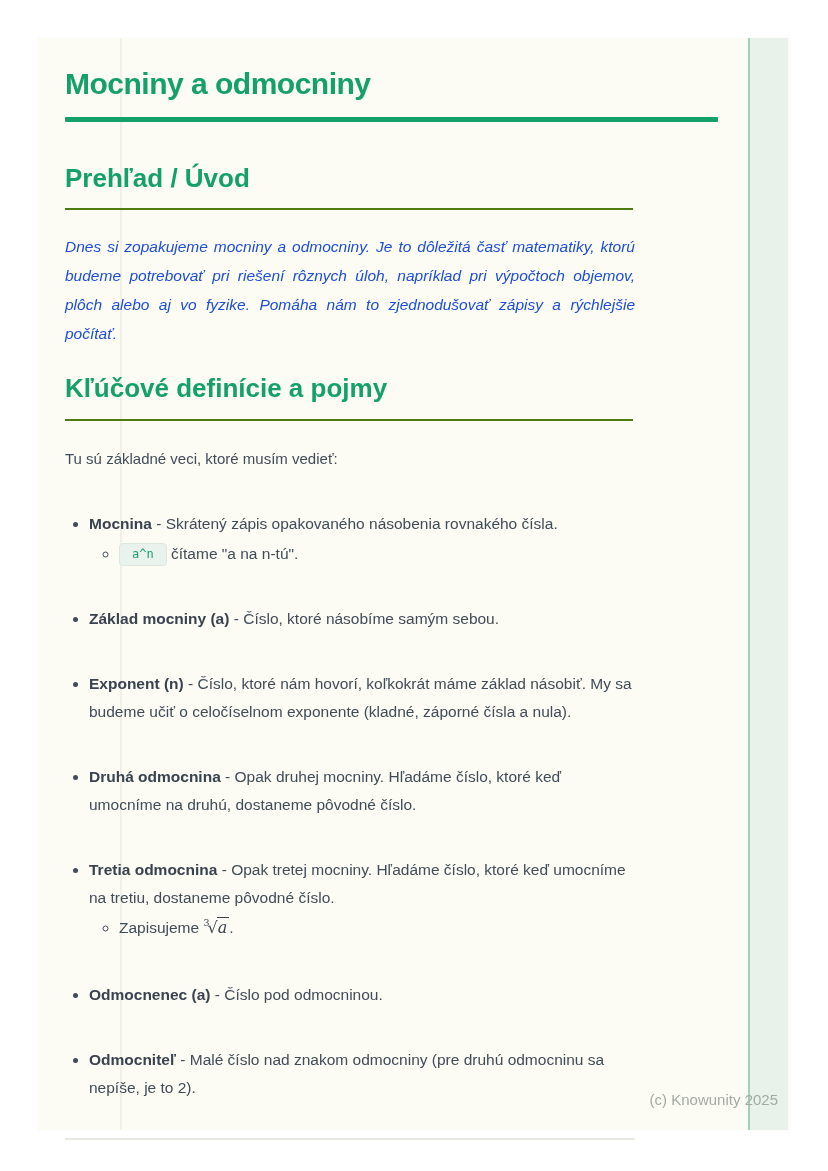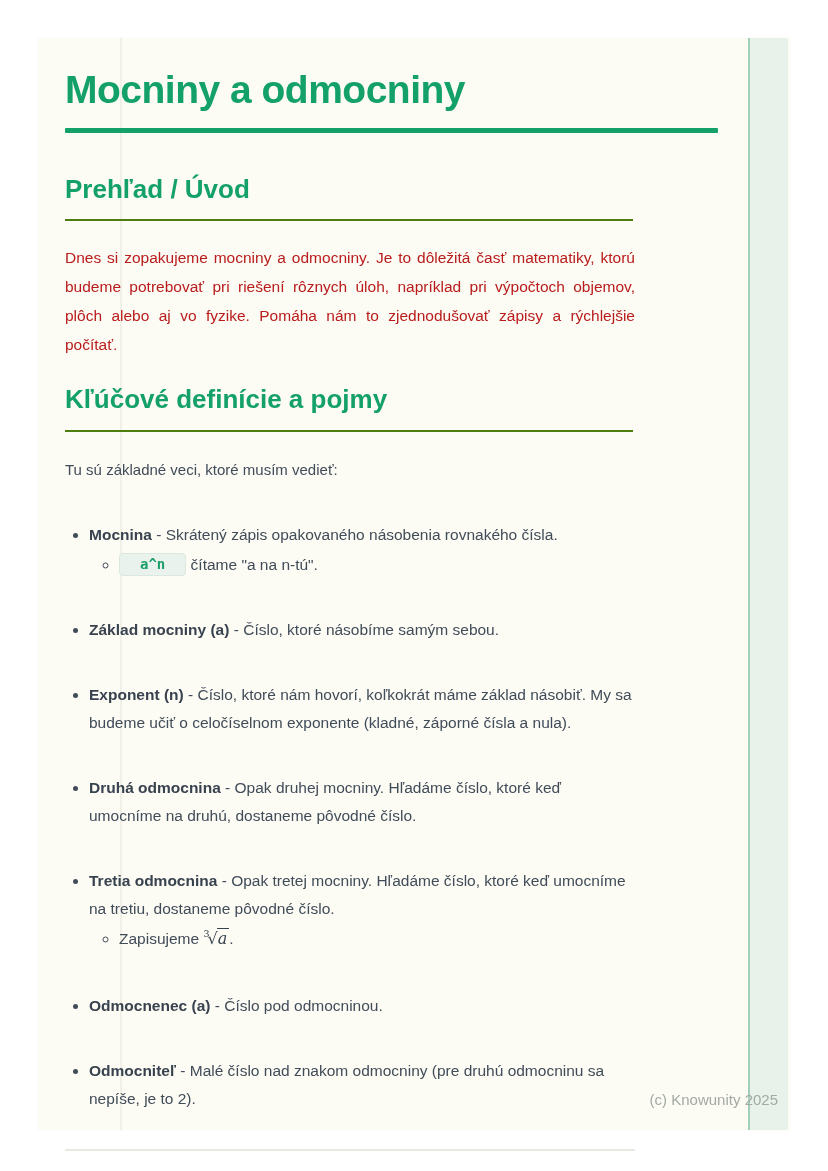--- a/index.html
+++ b/index.html
@@ -25,42 +25,43 @@
     background:#e9f1eb;
     border-left:2px solid #a2cfb7;
     z-index:1;
   }
   .content{
     position:relative;z-index:2;
     margin-left:27px;width:570px;
   }
   h1.doc-title{
     margin:0;padding-top:28px;
-    font-size:39px;line-height:1.22;font-weight:700;
+    font-size:30px;line-height:1.22;font-weight:700;
     color:#14a169;letter-spacing:-0.5px;
   }
   .title-rule{
     margin-top:14px;height:5px;width:653px;
     background:#14a169;border-radius:1px;
   }
   h2.section{
     margin:0;margin-top:40px;
     font-size:26px;line-height:1.3;font-weight:700;
     color:#14a169;
     padding-bottom:13px;
     border-bottom:2px solid #4d7c0f;
     width:568px;
   }
   h2.section.mt-lg{margin-top:24px;}
   h2.section.mt-xl{margin-top:48px;text-align:center;}
   p.body-text{
     margin:0;margin-top:22px;
     font-size:15.5px;line-height:29px;
-    color:#b91c1c;
+    color:#1d4ed8;
     text-align:justify;
+    font-style:italic;
   }
   p.lead{
     margin:0;margin-top:24px;
     font-size:15px;line-height:28px;
     color:#414c59;
   }
   ul.def-list{
     margin:20px 0 0 0;padding:0 0 0 24px;
     list-style:disc outside;
     color:#414c59;
@@ -71,24 +72,24 @@
     margin:2px 0 0 0;padding:0 0 0 30px;
     list-style:circle outside;
   }
   ul.sub-list > li{margin-bottom:0;}
   .term{font-weight:700;color:#39434f;}
   .chip{
     display:inline-block;
     background:#e9f2ed;
     border:1px solid #dbe8df;
     border-radius:4px;
-    padding:0 20px;
+    padding:0 12px;
     font-family:"DejaVu Sans Mono","Liberation Mono",monospace;
-    font-size:14px;line-height:21px;
-    color:#1d9e6a;font-weight:700;
+    font-size:12px;line-height:21px;
+    color:#1d9e6a;font-weight:400;
     vertical-align:1px;
   }
   .math{
     font-family:"DejaVu Serif","Liberation Serif",serif;
     font-size:16px;color:#39434f;
     white-space:nowrap;
   }
   .math .ridx{
     font-size:9.5px;position:relative;top:-7px;margin-right:-2px;
   }

